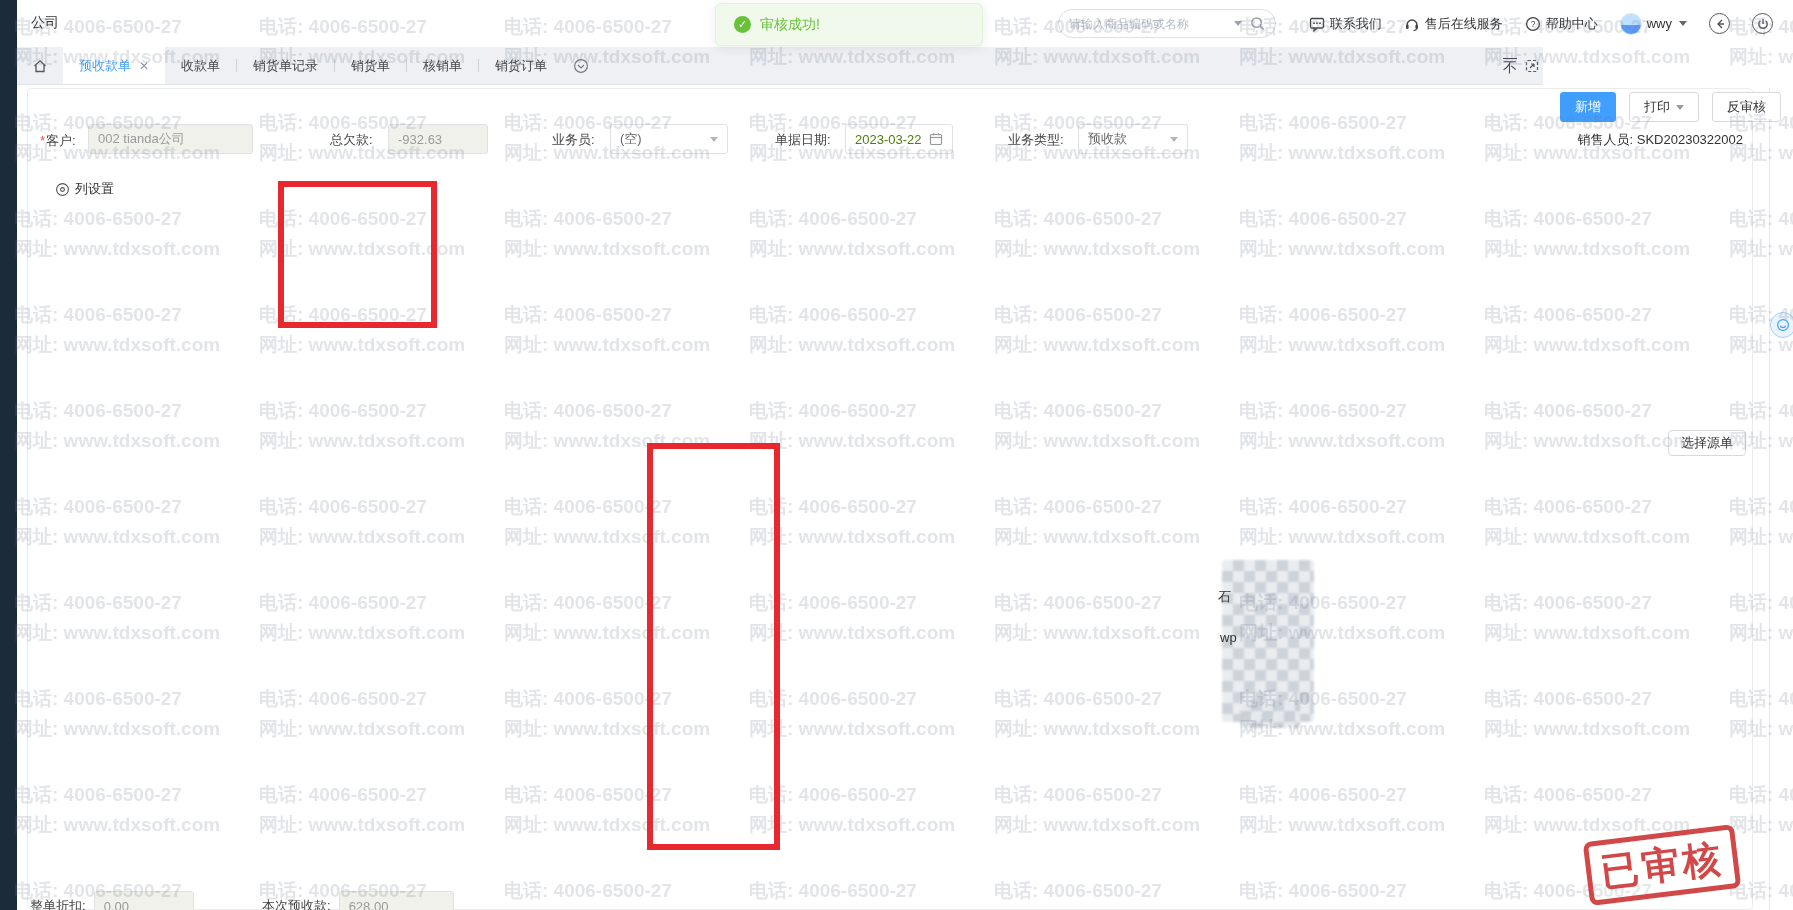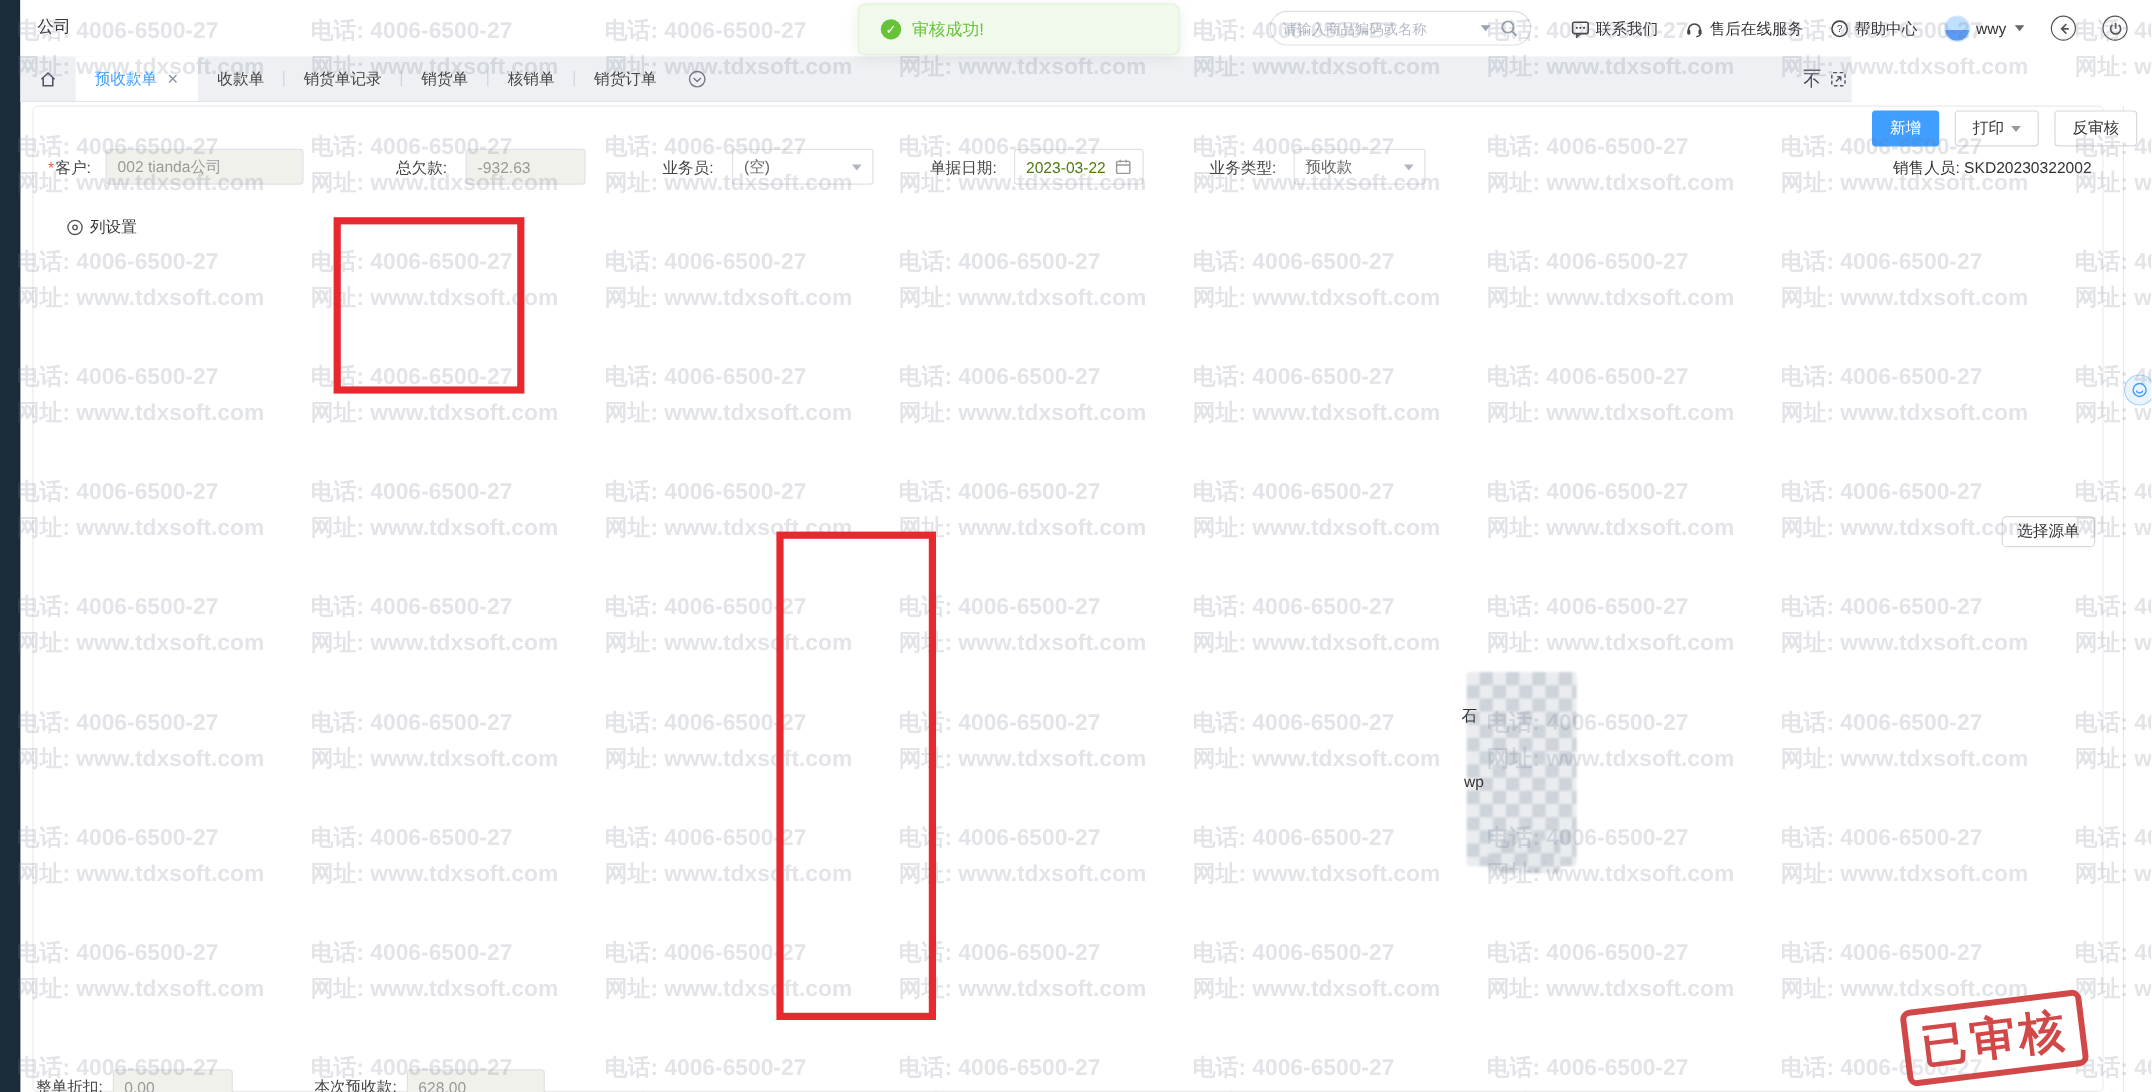--- a/index.html
+++ b/index.html
@@ -477,21 +477,21 @@
           <td></td>
           <td></td>
           <td></td>
     </tr>
   </tbody>
     </table>
 
   <div class="abs mosaic" style="left:1222px; top:560px; width:92px; height:162px;"></div>
   <div class="abs mosaic" style="left:1240px; top:700px; width:60px; height:28px;"></div>
   <div class="abs frag" style="left:1218px; top:588px;">石</div>
-  <div class="abs frag" style="left:1220px; top:644px;">wp</div>
+  <div class="abs frag" style="left:1220px; top:630px;">wp</div>
 
 
   <div class="abs footer-field" style="left:30px; top:891px; z-index:6;">
     <span class="lbl">整单折扣:</span>
     <span class="inp dis" style="width:100px;">0.00</span>
   </div>
   <div class="abs footer-field" style="left:262px; top:891px; z-index:6;">
     <span class="lbl">本次预收款:</span>
     <span class="inp dis" style="width:115px;">628.00</span>
   </div>

